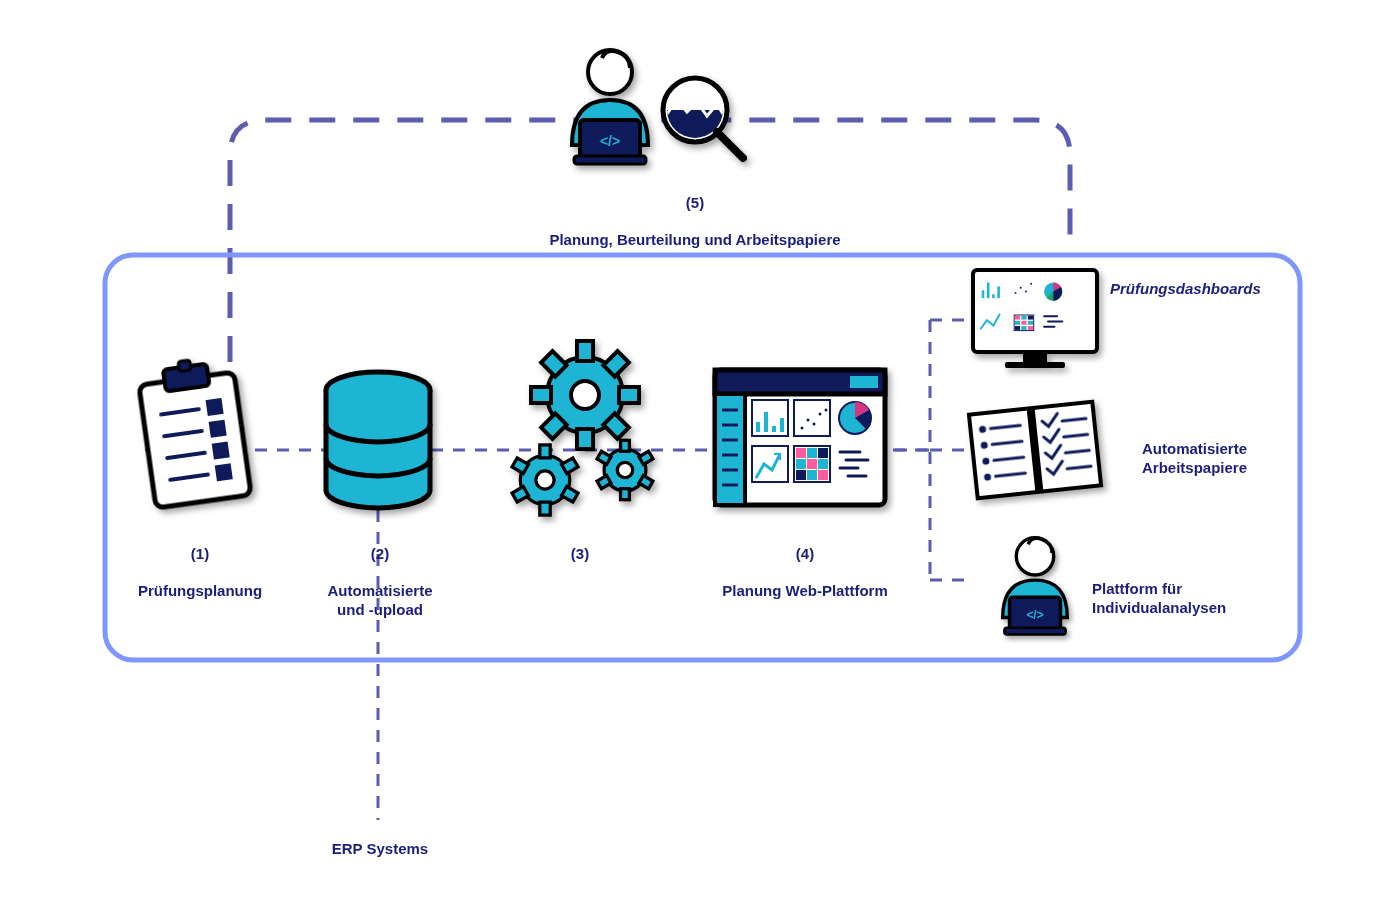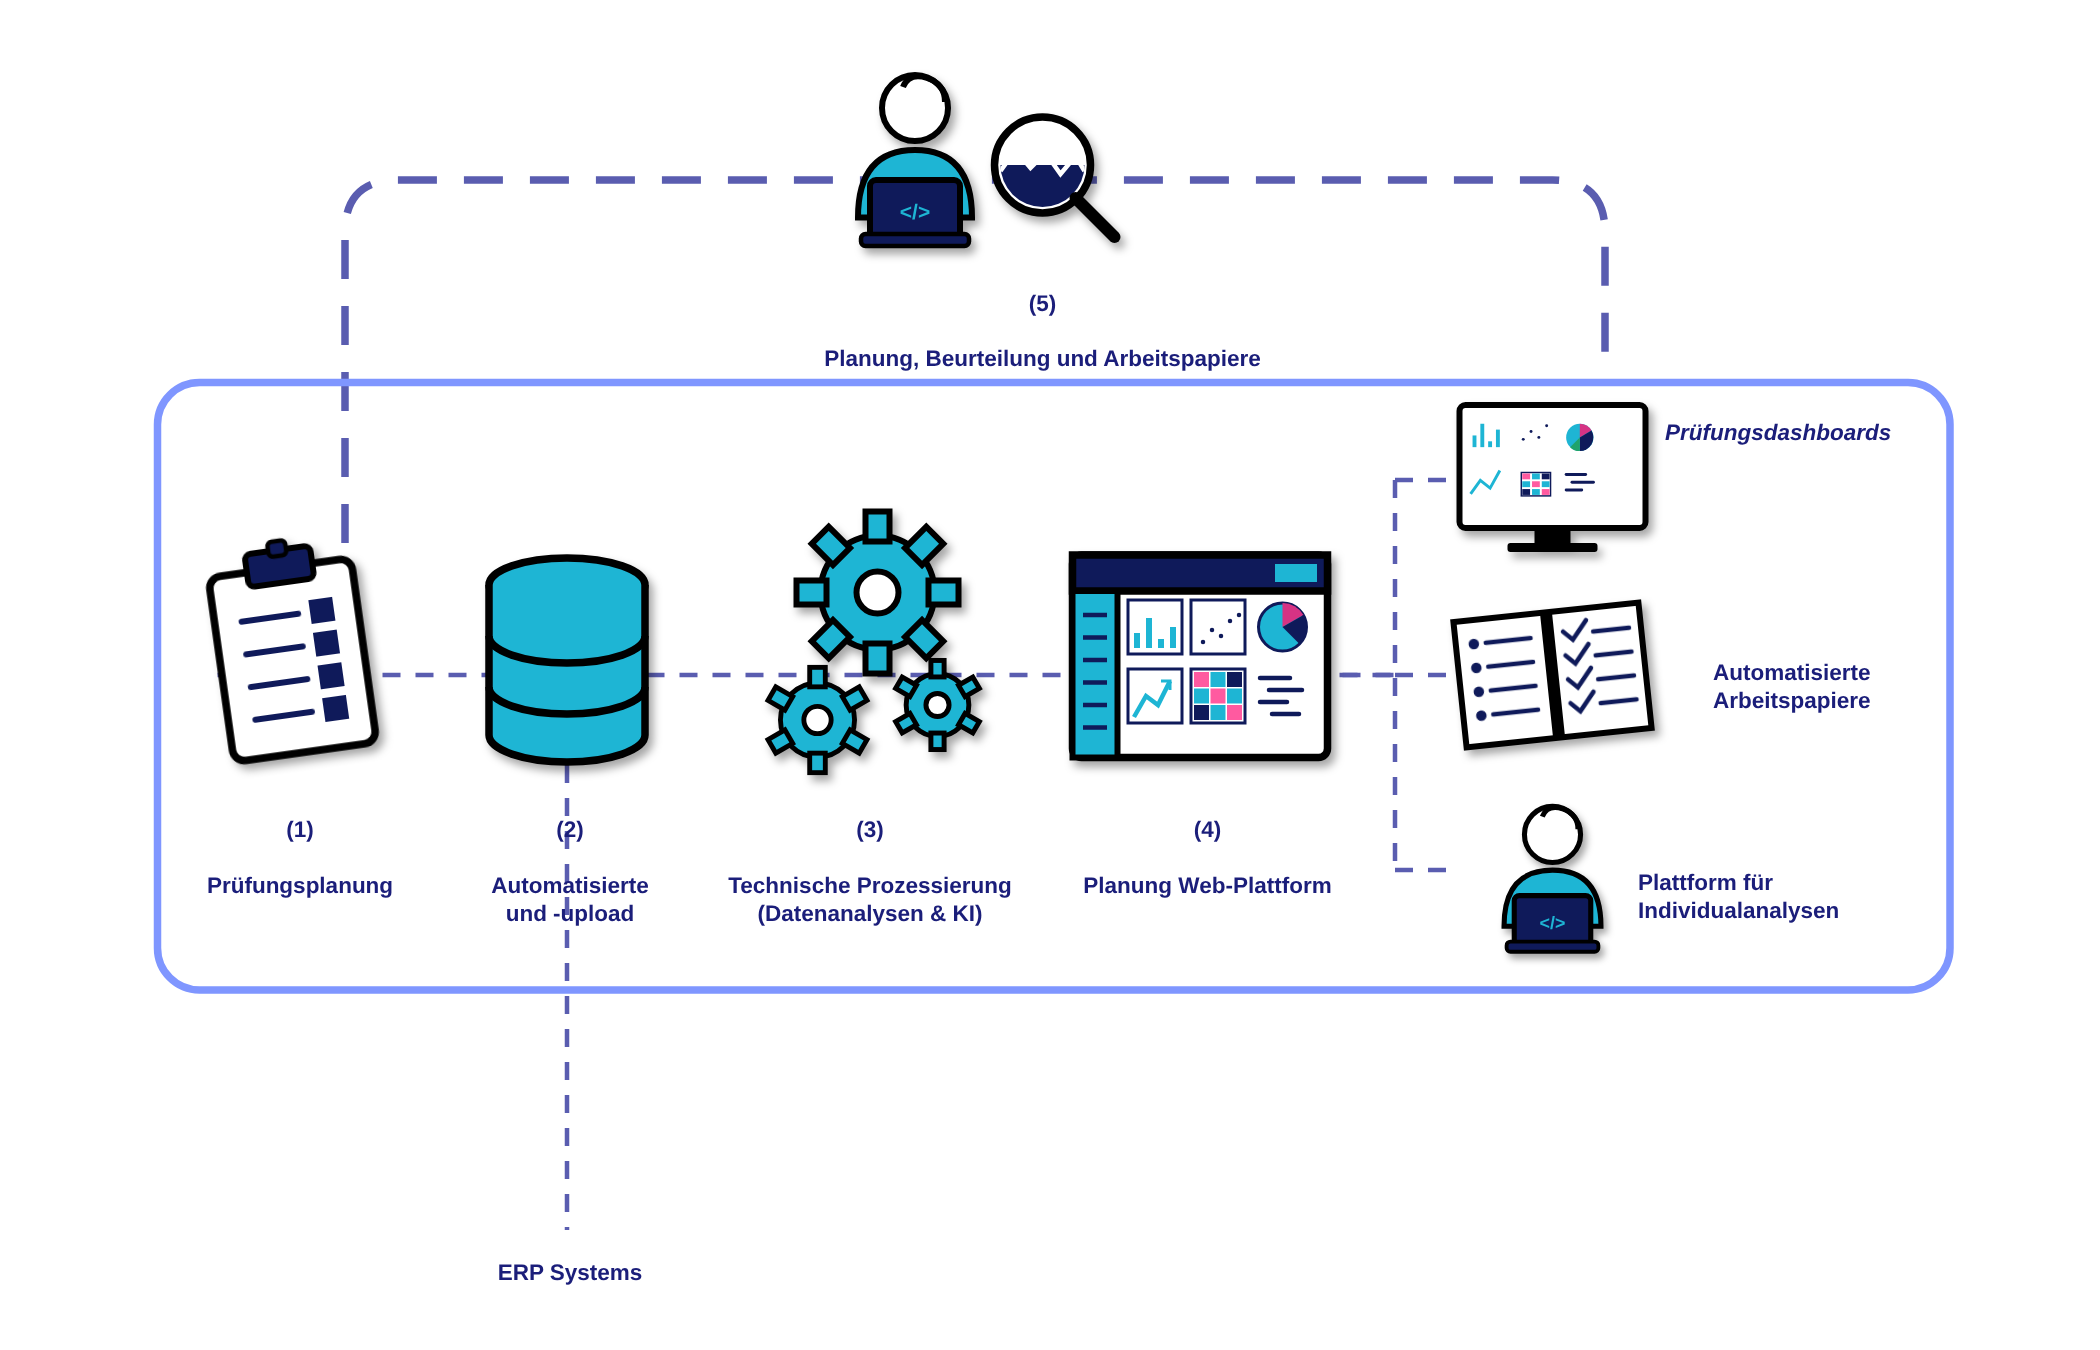--- a/index.html
+++ b/index.html
@@ -298,22 +298,20 @@
 </div>
 
 <div class="label" style="left:300px; top:526px; width:160px;">
   <span>(2)</span><br>
   <span>Automatisierte
 und -upload</span>
 </div>
 
 <div class="label" style="left:470px; top:526px; width:220px;">
   <span>(3)</span><br>
-  <span>Technische Prozessierung
-(Datenanalysen &amp; KI)</span>
 </div>
 
 <div class="label" style="left:710px; top:526px; width:190px;">
   <span>(4)</span><br>
   <span>Planung Web-Plattform</span>
 </div>
 
 <div class="right-label" style="left:1110px; top:280px; width:180px;font-style:italic;">Prüfungsdashboards</div>
 <div class="right-label" style="left:1110px; top:440px; width:180px;margin-left:32px;">Automatisierte
 Arbeitspapiere</div>

